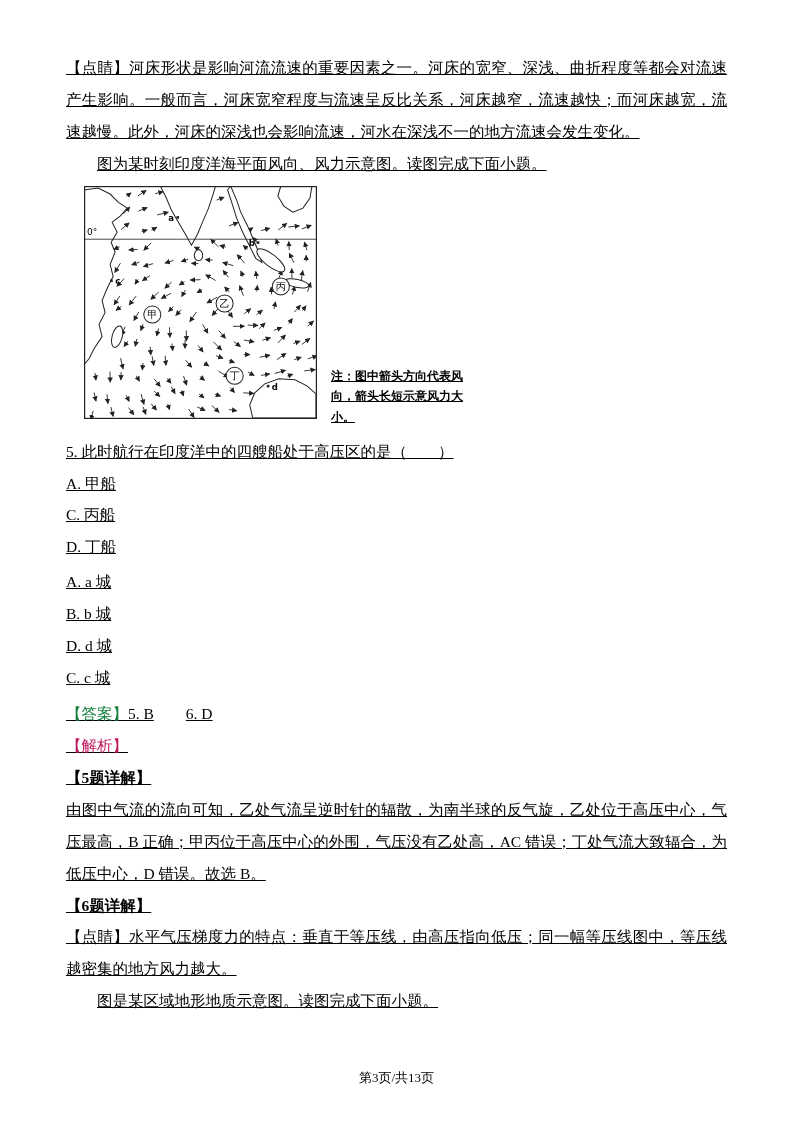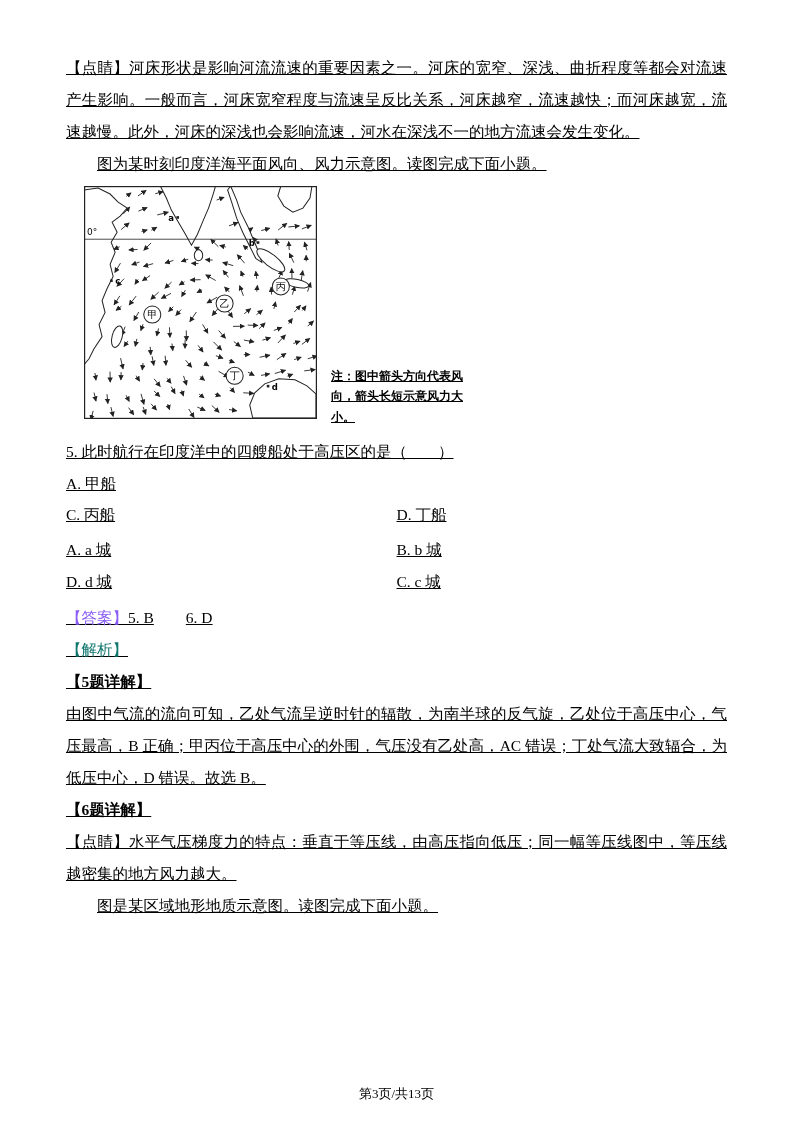--- a/index.html
+++ b/index.html
@@ -14,29 +14,29 @@
   }
   .para{margin:0;}
   .indent{text-indent:2em;}
   .figure-row{display:flex;align-items:flex-end;margin:6px 0 6px 18px;}
   .windmap-box{flex:0 0 auto;}
   .map-note{
     width:142px;margin-left:14px;margin-bottom:2px;
     font-weight:bold;font-size:12px;line-height:1.72;text-align:left;
   }
   .qblock{margin-top:3px;}
-  .options{display:flex;}
+  .options{display:flex;flex-direction:column;}
   .options .opt{width:50%;}
   .answer-line{margin-top:4px;}
-  .answer-label{color:#8b5cf6;}
+  .answer-label{color:#15803d;}
   .ans-gap{display:inline-block;width:32px;}
-  .jiexi-label{color:#0f766e;}
+  .jiexi-label{color:#be185d;}
   .detail-head{font-weight:bold;}
   .footer{
-    position:absolute;left:0;right:0;bottom:20px;
+    position:absolute;left:0;right:0;bottom:36px;
     text-align:center;font-size:13px;line-height:1.2;margin-top:8px;
   }
   svg text{font-family:"DejaVu Sans","Liberation Sans",sans-serif;}
 </style>
 </head>
 <body>
 
 <div class="page">
 
   <p class="para">【点睛】河床形状是影响河流流速的重要因素之一。河床的宽窄、深浅、曲折程度等都会对流速产生影响。一般而言，河床宽窄程度与流速呈反比关系，河床越窄，流速越快；而河床越宽，流速越慢。此外，河床的深浅也会影响流速，河水在深浅不一的地方流速会发生变化。</p>

